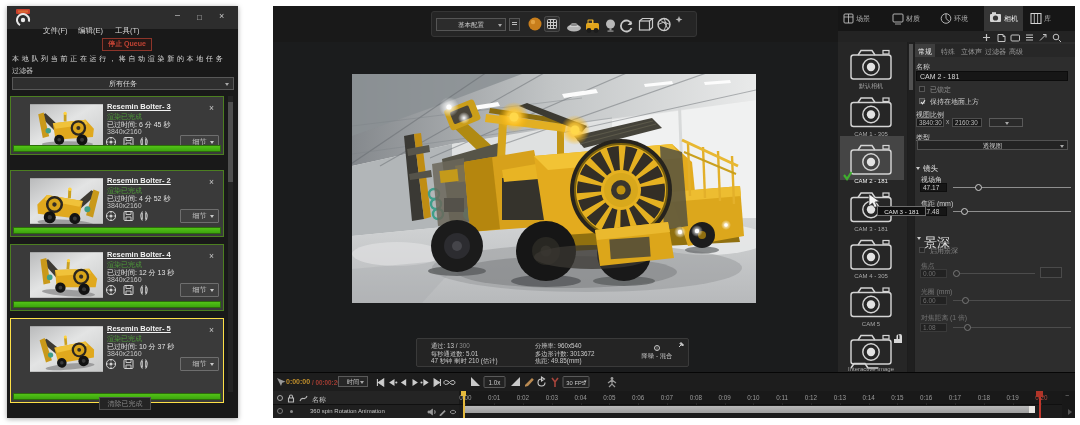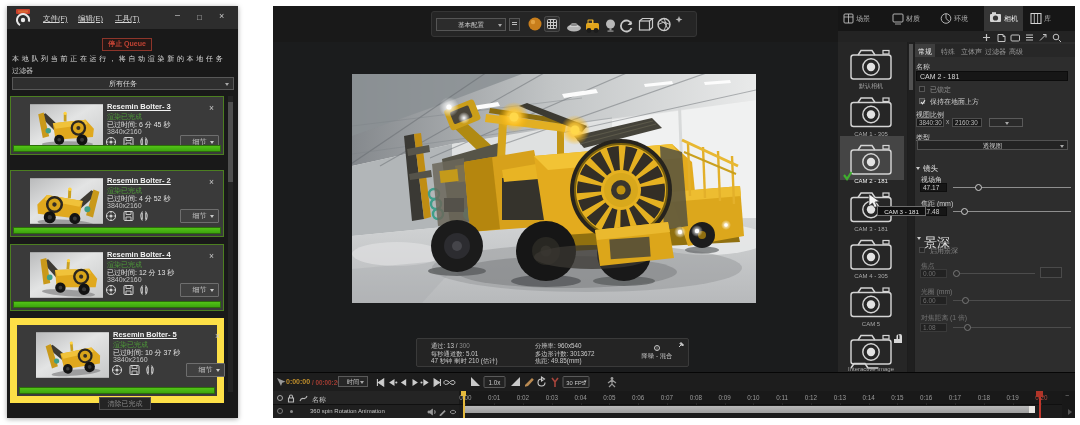--- a/index.html
+++ b/index.html
@@ -1,20 +1,20 @@
 <!DOCTYPE html>
 <html><head><meta charset="utf-8">
 <style>
 html,body{margin:0;padding:0;background:#fff;width:1080px;height:425px;overflow:hidden;
  font-family:"Liberation Sans",sans-serif;}
 *{box-sizing:border-box;}
 .abs{position:absolute;}
 #qw{position:absolute;left:7px;top:6px;width:231px;height:412px;background:#191919;box-shadow:0 1px 5px rgba(0,0,0,.35);}
 #qtb{position:absolute;left:0;top:0;width:231px;height:23px;background:#2d2d2d;}
-#qtb .mi{position:absolute;top:8px;font-size:7.5px;color:#d6d6d6;text-decoration:underline;}
+#qtb .mi{position:absolute;top:20px;font-size:7.5px;color:#d6d6d6;}
 #qtb .wb{position:absolute;top:6px;font-size:9px;color:#c9c9c9;}
 #mw{position:absolute;left:273px;top:6px;width:802px;height:411px;background:#1d1d1d;}
 .car{position:absolute;width:0;height:0;border-left:2.5px solid transparent;border-right:2.5px solid transparent;border-top:3.5px solid #a8a8a8;}
 </style></head>
 <body>
 <div id="qw">
  <div id="qtb">
   <svg class="abs" style="left:8px;top:3px" width="16" height="18" viewBox="0 0 16 18">
     <rect x="1" y="0" width="14" height="5" rx="1" fill="#c9402e"></rect>
     <rect x="3" y="1.4" width="10" height="2.2" fill="#e07a34" opacity=".7"></rect>
@@ -124,21 +124,21 @@
       <rect x="19" y="1.5" width="9" height="9" rx="1"></rect>
       <path d="M21 1.5 v3 h5 v-3 M21 10.5 v-3.5 h5 v3.5" stroke-width=".9"></path>
       <path d="M37.5 1.5 a7 7 0 0 0 0 9 M40.5 1.5 a7 7 0 0 1 0 9" stroke-width="1.1"></path>
       <path d="M37.2 3 v6 M40.8 3 v6" stroke-width="1.1"></path>
      </g>
    </svg>
    <div class="abs" style="left:169px;top:38px;width:39px;height:14px;background:#404040;border:1px solid #6e6e6e;border-radius:1px;color:#c9c9c9;font-size:7px;text-align:center;line-height:12px">细节<div class="car" style="right:4px;top:5px;border-top-color:#c9c9c9"></div></div>
    <div class="abs" style="left:198px;top:6px;color:#c9c9c9;font-size:8.5px">×</div>
    <div class="abs" style="left:2px;right:2px;bottom:2px;height:7px;background:linear-gradient(#52c317,#3da50e);border:1px solid #2c6d0a"></div>
  </div>
- <div class="abs" style="left:3px;top:312px;width:214px;height:85px;background:#3a3a3a;border:7px solid #fde047">
+ <div class="abs" style="left:3px;top:312px;width:214px;height:85px;background:#3a3a3a;border:1px solid #fde047">
    <svg class="abs" style="left:19px;top:7px" width="73" height="46" viewBox="0 0 80 50">
      <rect width="80" height="50" fill="url(#thbg)"></rect>
      <use href="#mach" transform="translate(4,3) scale(0.96) rotate(-5 40 25)"></use>
    </svg>
    <div class="abs" style="left:96px;top:5px;font-size:7.5px;font-weight:bold;color:#f2f2f2;text-decoration:underline">Resemin Bolter- 5</div>
    <div class="abs" style="left:96px;top:14.5px;font-size:7px;color:#4f9e39">渲染已完成</div>
    <div class="abs" style="left:96px;top:22.5px;font-size:7px;color:#e2e2e2">已过时间:  10 分 37 秒</div>
    <div class="abs" style="left:96px;top:30.5px;font-size:7px;color:#c4c4c4">3840x2160</div>
    <svg class="abs" style="left:94px;top:39px" width="48" height="12" viewBox="0 0 48 12">
      <g stroke="#d2d2d2" fill="none" stroke-width="1">

